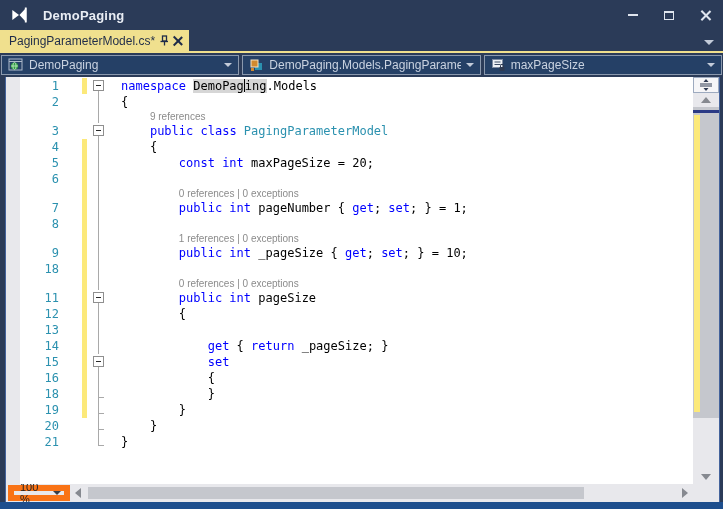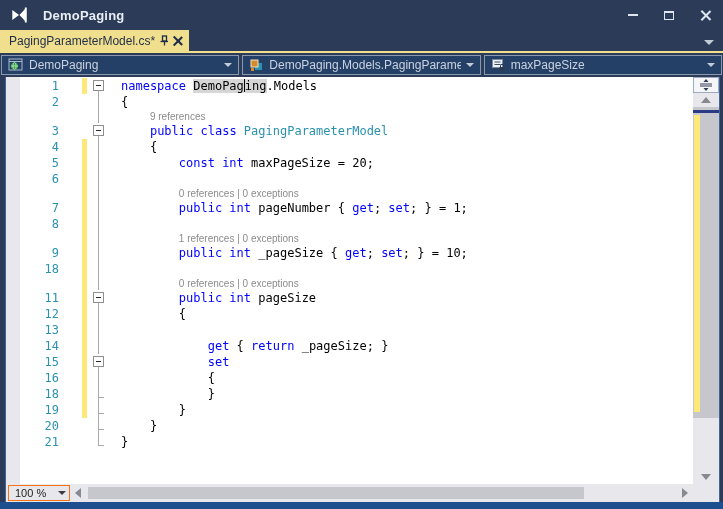--- a/index.html
+++ b/index.html
@@ -91,21 +91,21 @@
   .sb-btn{height:14px;display:flex;align-items:center;justify-content:center;flex:none}
   .tri-up{width:0;height:0;border-left:5px solid transparent;border-right:5px solid transparent;border-bottom:6px solid #868990}
   .tri-down{width:0;height:0;border-left:5px solid transparent;border-right:5px solid transparent;border-top:6px solid #868990}
   .v-track{flex:1;position:relative}
   .v-thumb{position:absolute;left:0;right:0;top:0;bottom:52px;background:var(--scrollThumb)}
   .annot-changes{position:absolute;left:1px;width:6px;top:8px;bottom:58px;background:var(--changeBar)}
   .annot-caret{position:absolute;left:0;right:0;top:3px;height:3px;background:#2b3a85}
 
   
   .hscroll{height:18px;flex:none;background:var(--scrollTrack);display:flex;align-items:center}
-  .zoom-combo{width:62px;height:16px;margin-left:2px;border:1px solid #f97316;display:flex;align-items:center;flex:none;background:var(--scrollTrack)}
+  .zoom-combo{width:62px;height:16px;margin-left:2px;border:6px solid #f97316;display:flex;align-items:center;flex:none;background:var(--scrollTrack)}
   .zoom-label{flex:1;font-size:11px;color:#222;padding-left:6px}
   .zoom-arrow{width:14px;display:flex;justify-content:center;flex:none}
   .zoom-arrow i{width:0;height:0;border-left:4px solid transparent;border-right:4px solid transparent;border-top:4px solid #3a3d44}
   .h-btn{width:16px;display:flex;justify-content:center;flex:none}
   .tri-left{width:0;height:0;border-top:5px solid transparent;border-bottom:5px solid transparent;border-right:6px solid #868990}
   .tri-right{width:0;height:0;border-top:5px solid transparent;border-bottom:5px solid transparent;border-left:6px solid #868990}
   .h-track{flex:1;position:relative;height:100%}
   .h-thumb{position:absolute;left:2px;top:3px;height:12px;width:84%;background:var(--scrollThumb)}
   .h-corner{width:26px;flex:none}
 

